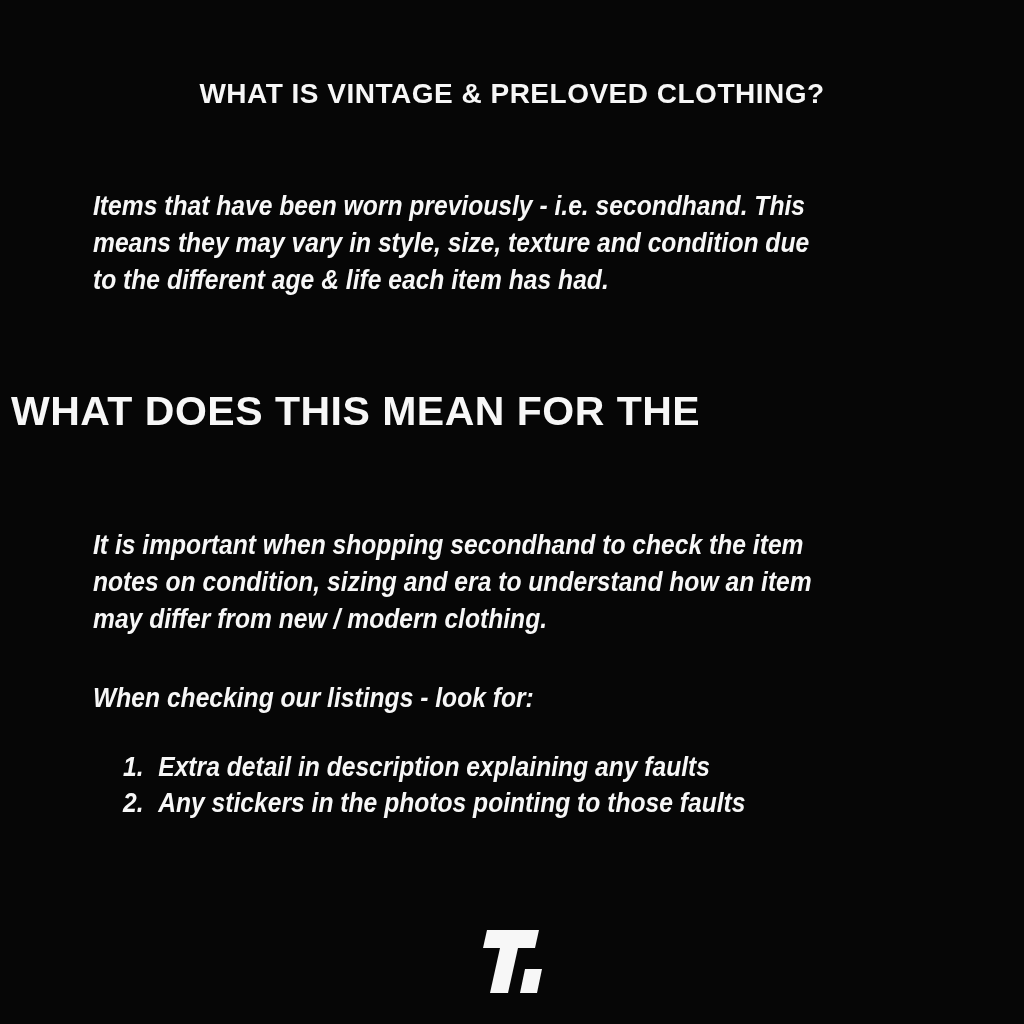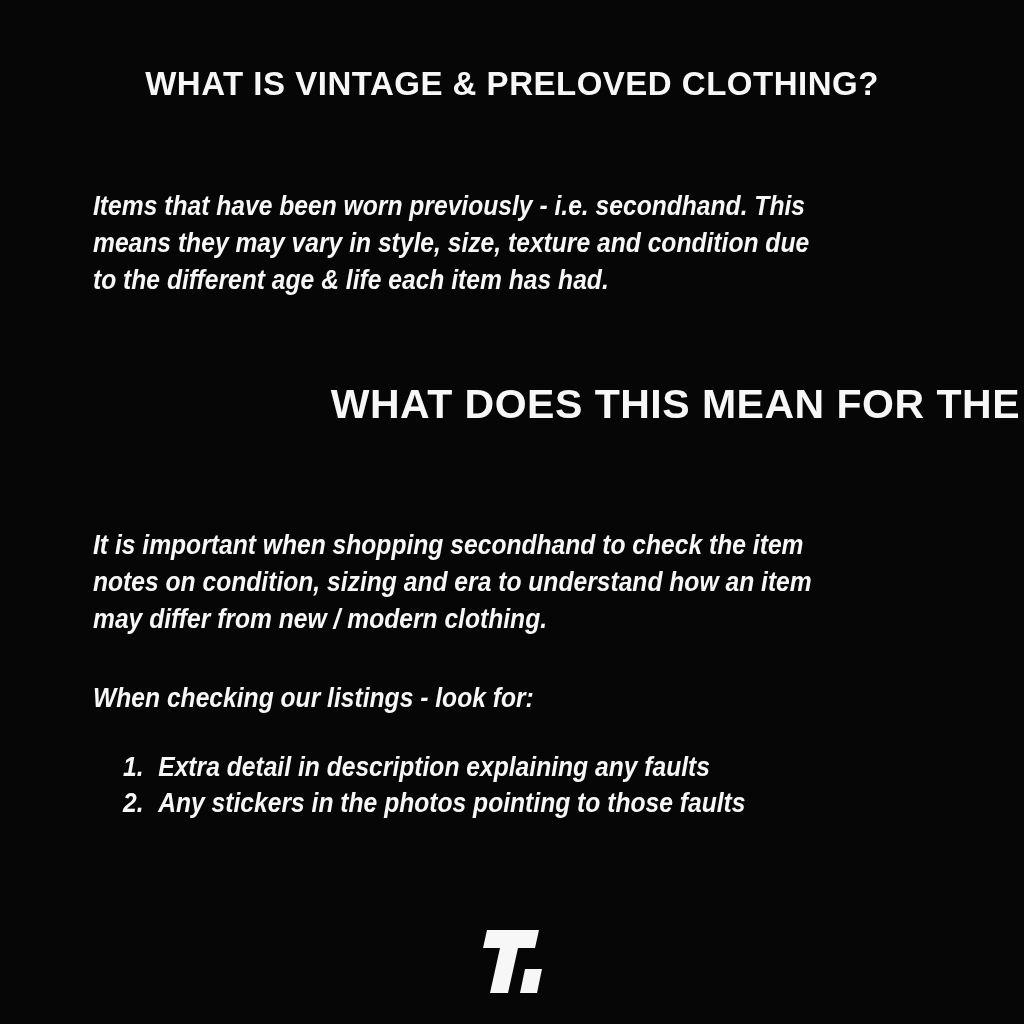--- a/index.html
+++ b/index.html
@@ -12,38 +12,38 @@
     width: 1024px;
     height: 1024px;
     overflow: hidden;
     background: #060606;
     color: #f7f7f7;
     font-family: "Liberation Sans", "DejaVu Sans", sans-serif;
   }
   
   .title {
     position: absolute;
-    top: 62px;
+    top: 72px;
     left: 0;
     right: 0;
     margin: 0;
     text-align: center;
-    font-size: 33px;
+    font-size: 28px;
     line-height: 44px;
     font-weight: 700;
     letter-spacing: 0.5px;
     white-space: nowrap;
   }
   .heading2 {
     position: absolute;
     top: 376px;
     left: 0;
     right: 0;
-    margin: 4px;
-    text-align: right;
+    margin: 11px;
+    text-align: left;
     font-size: 41px;
     line-height: 48px;
     font-weight: 700;
     letter-spacing: 0.5px;
   }
   
   .body-text {
     position: absolute;
     left: 93px;
     font-size: 28px;

